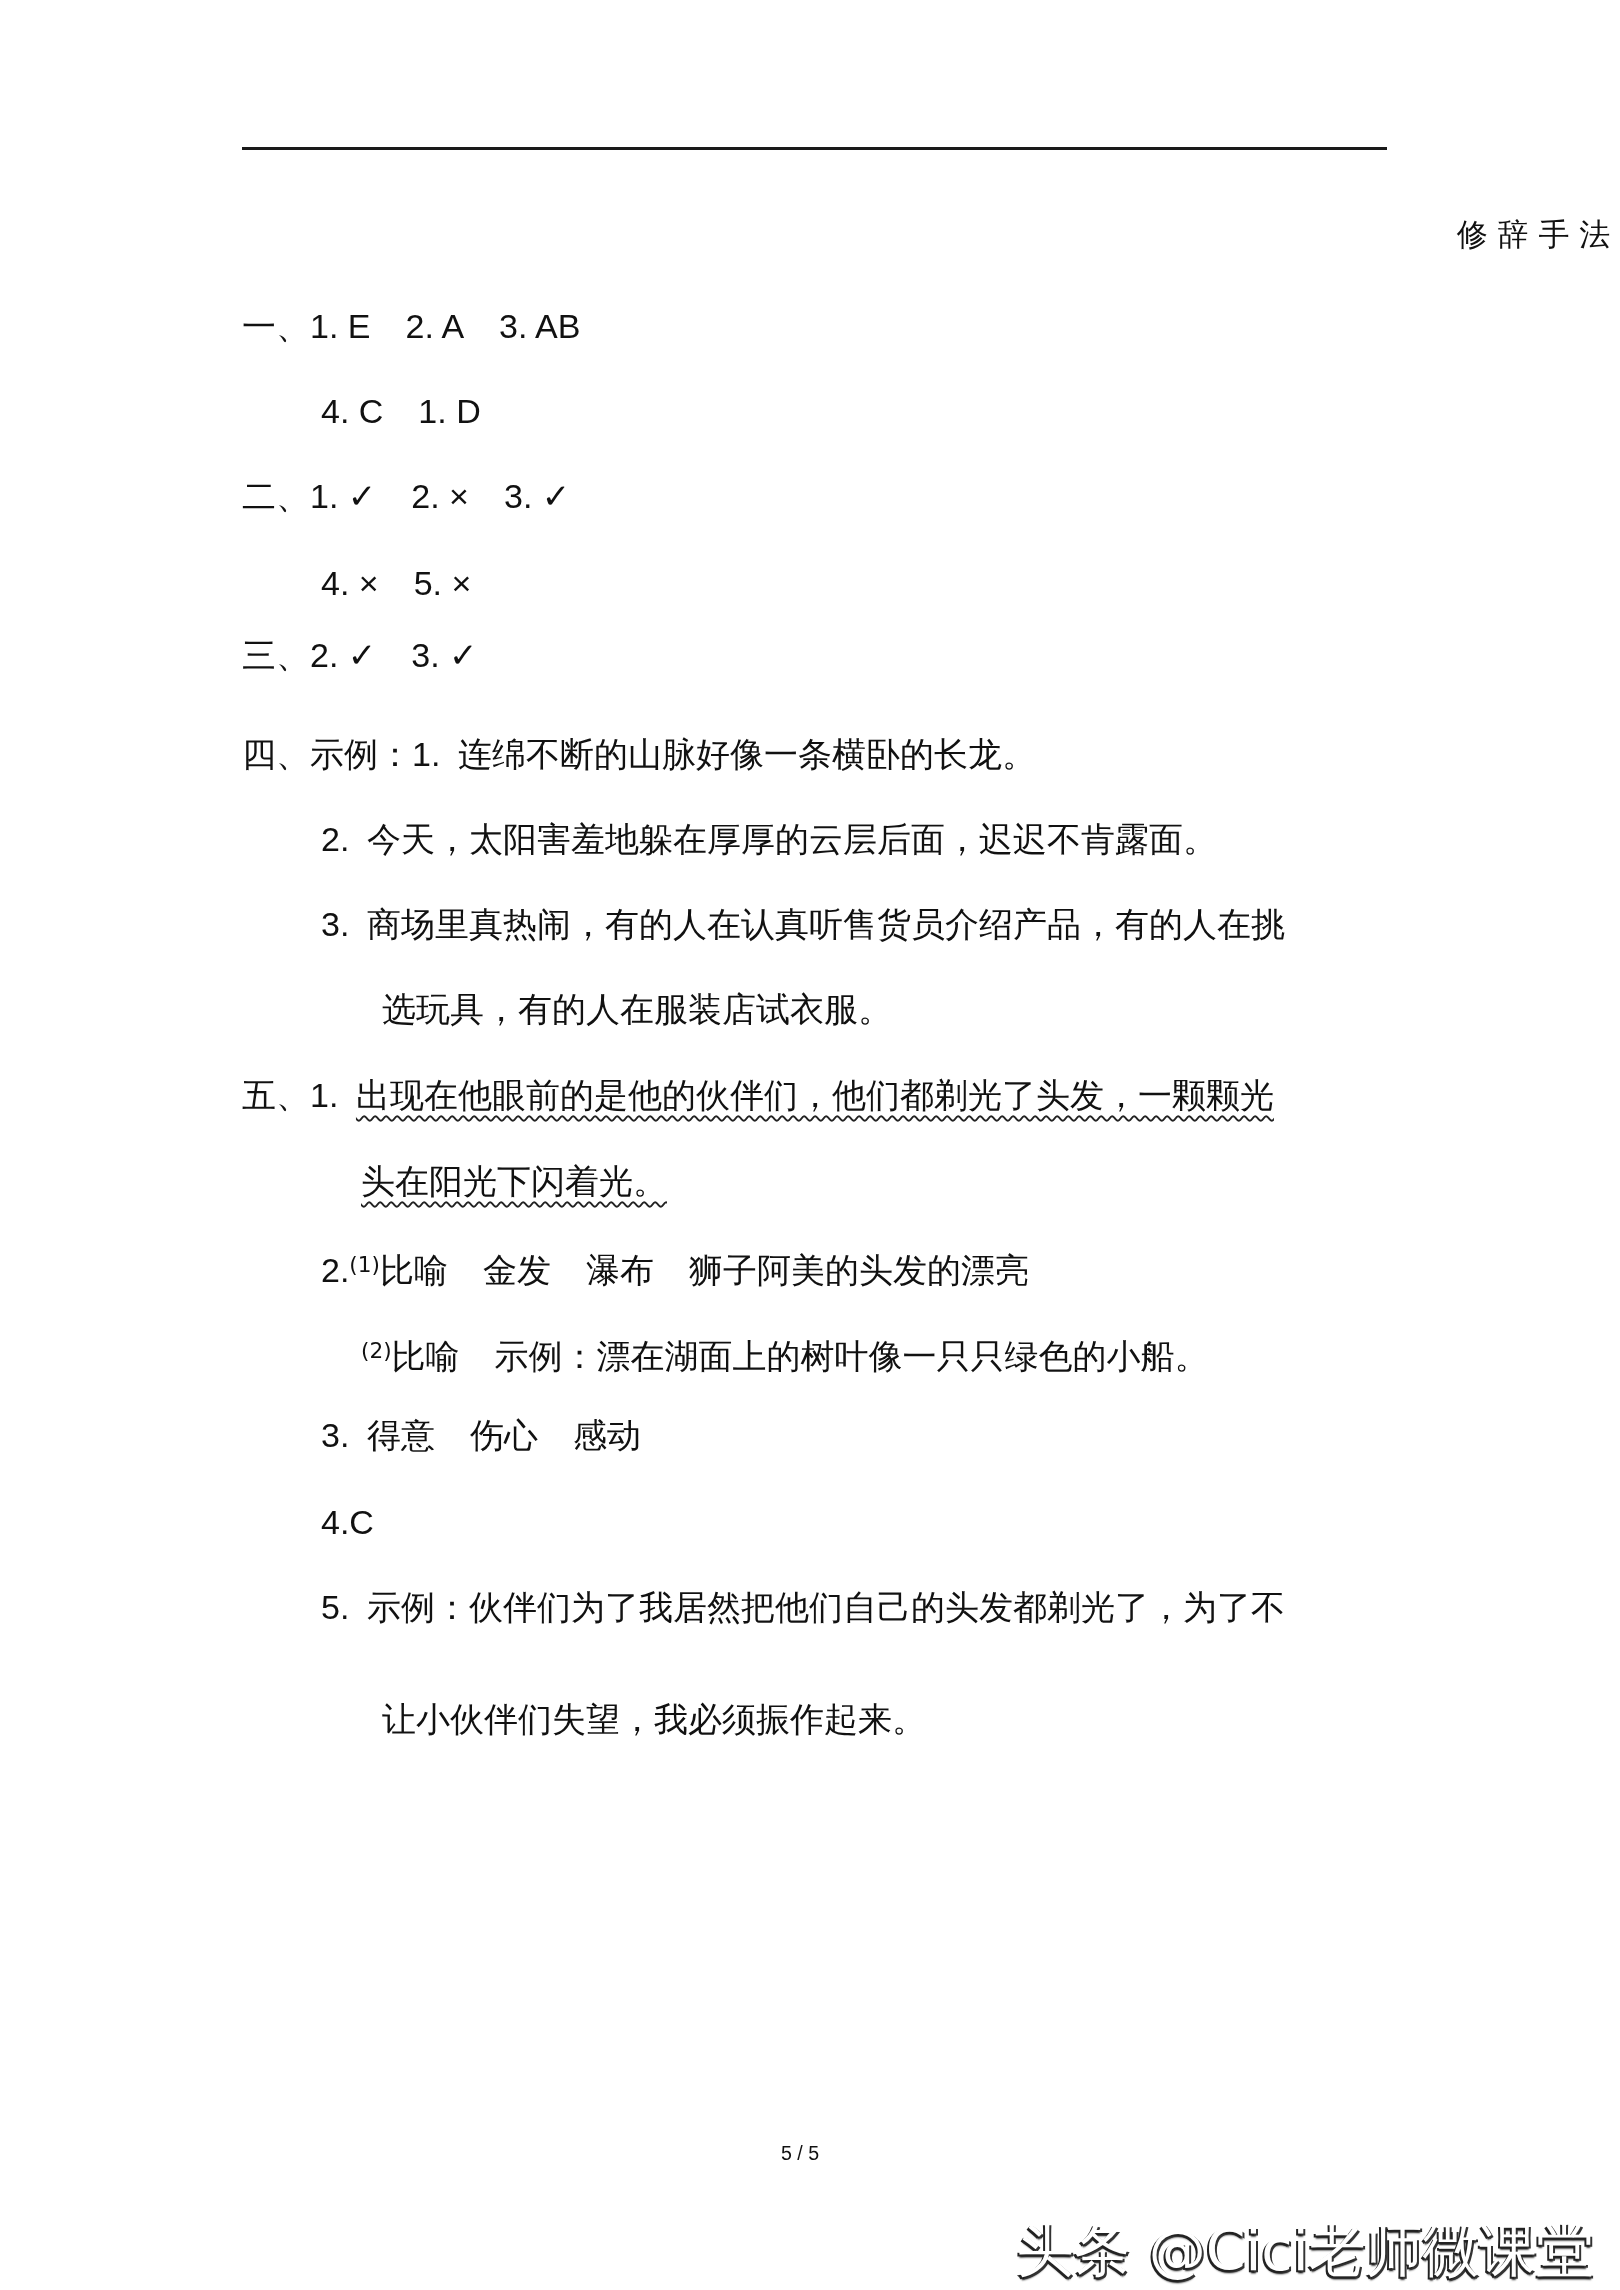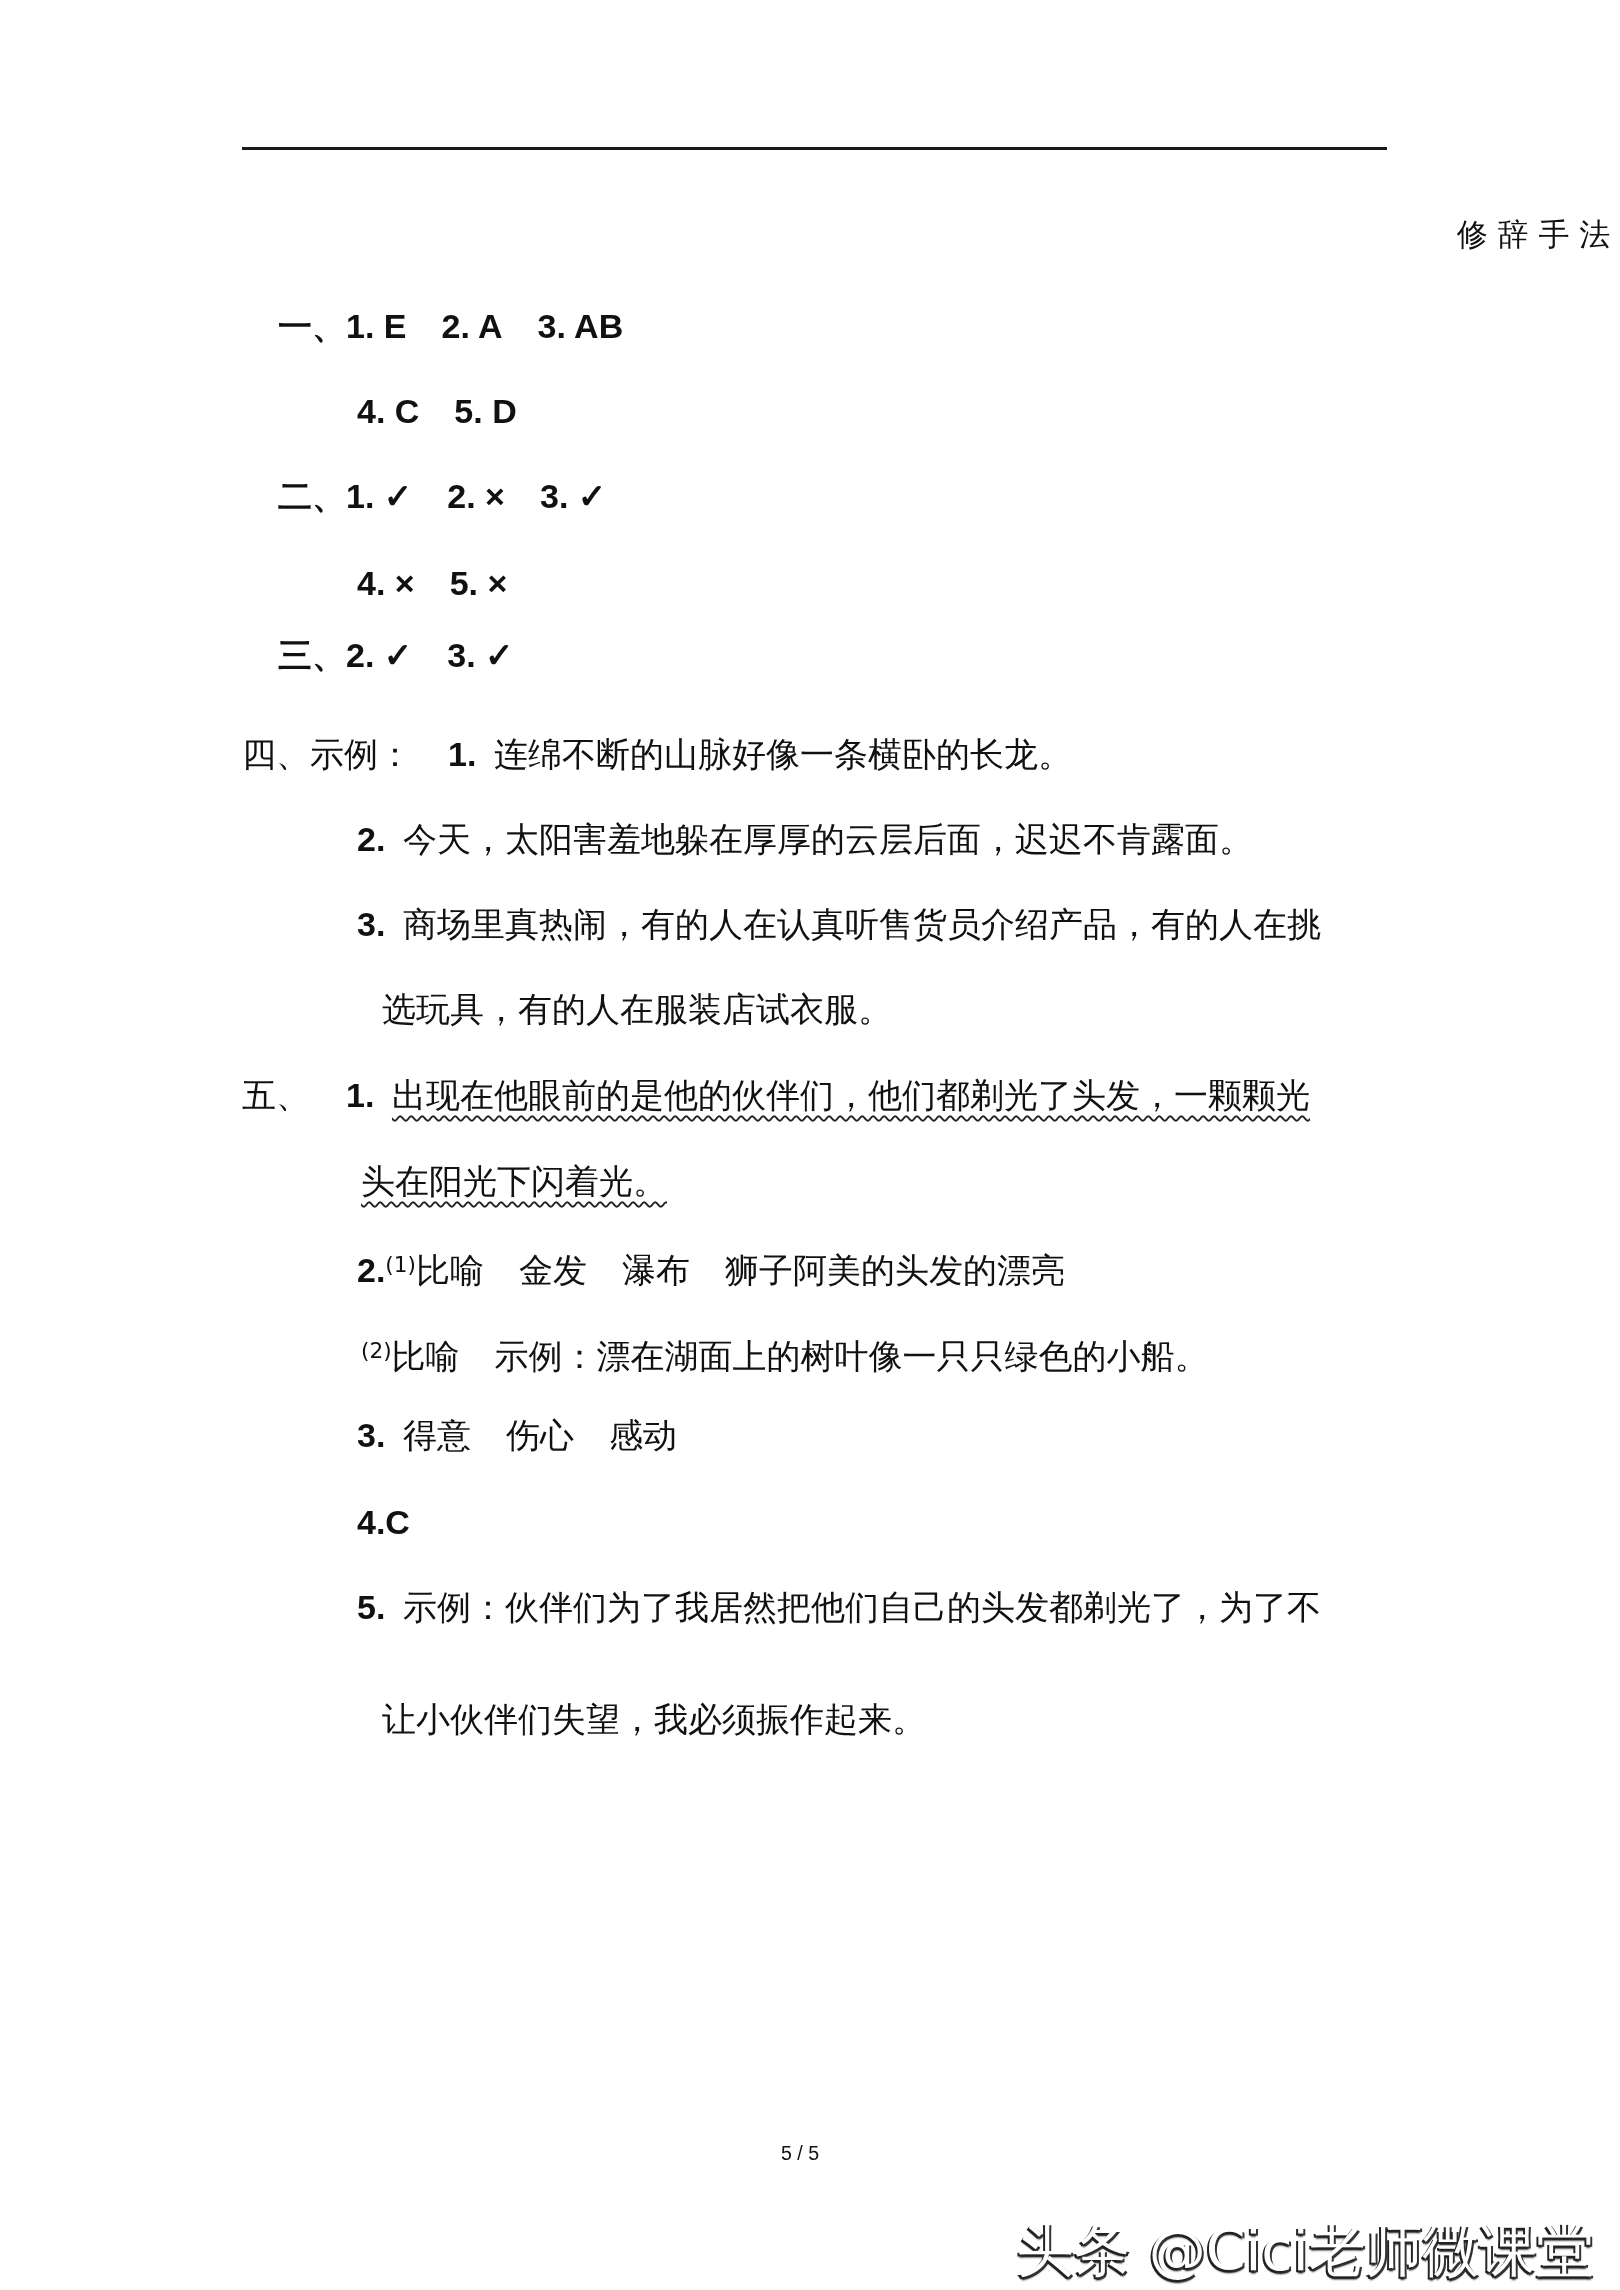--- a/index.html
+++ b/index.html
@@ -2,41 +2,41 @@
 <html><head>
 <meta charset="utf-8">
 <style>
   html, body { margin: 0; padding: 0; background: #ffffff; }
   body { width: 1620px; height: 2291px; position: relative; overflow: hidden;
          font-family: "DejaVu Sans", "Liberation Sans", sans-serif; color: #111; }
   .rule { position: absolute; left: 242px; top: 147px; width: 1145px; height: 2.9px; background: #1a1a1a; }
   .title { position: absolute; top: 214px; left: 0; width: 1620px; text-align: right;
            font-family: "DejaVu Serif", serif; font-size: 31px; letter-spacing: 9.8px; }
   .line { position: absolute; font-size: 34px; line-height: 43px; white-space: nowrap; }
-  .ans { font-family: "Liberation Sans", sans-serif; font-weight: 700; margin-left: 36px; }
+  .ans { font-family: "Liberation Sans", sans-serif; font-weight: 400; }
   .gap { display: inline-block; width: 35px; }
   .gap-s { display: inline-block; width: 17.6px; }
   .wavy { text-decoration: underline wavy #222; text-decoration-thickness: 2px; text-underline-offset: 7.8px; }
   .sup { font-size: 21.6px; vertical-align: 9.8px; }
   .page-num { position: absolute; top: 2142px; left: 0; width: 1600px; text-align: center;
               font-family: "Liberation Sans", sans-serif; font-size: 19.6px; }
   .watermark { position: absolute; top: 2213px; right: 26.5px; font-size: 57px; color: #fff;
                text-shadow: -2px 2px 0 #222, 2px 2px 0 #333, 0 2.9px 2px #000; font-family: "DejaVu Sans", sans-serif; }
 </style>
 </head>
 <body>
 
 <div class="rule"></div>
 <div class="title">修辞手法</div>
 
 <div class="line ans" style="left:242px; top:305px;">
   <span>一、</span><span>1. E</span><span class="gap"></span><span>2. A</span><span class="gap"></span><span>3. AB</span>
 </div>
 <div class="line ans" style="left:321px; top:390px;">
-  <span>4. C</span><span class="gap"></span><span>5. D</span>
+  <span>4. C</span><span class="gap"></span><span>1. D</span>
 </div>
 
 <div class="line ans" style="left:242px; top:475px;">
   <span>二、</span><span>1. ✓</span><span class="gap"></span><span>2. ×</span><span class="gap"></span><span>3. ✓</span>
 </div>
 <div class="line ans" style="left:321px; top:562px;">
   <span>4. ×</span><span class="gap"></span><span>5. ×</span>
 </div>
 
 <div class="line ans" style="left:242px; top:634px;">

